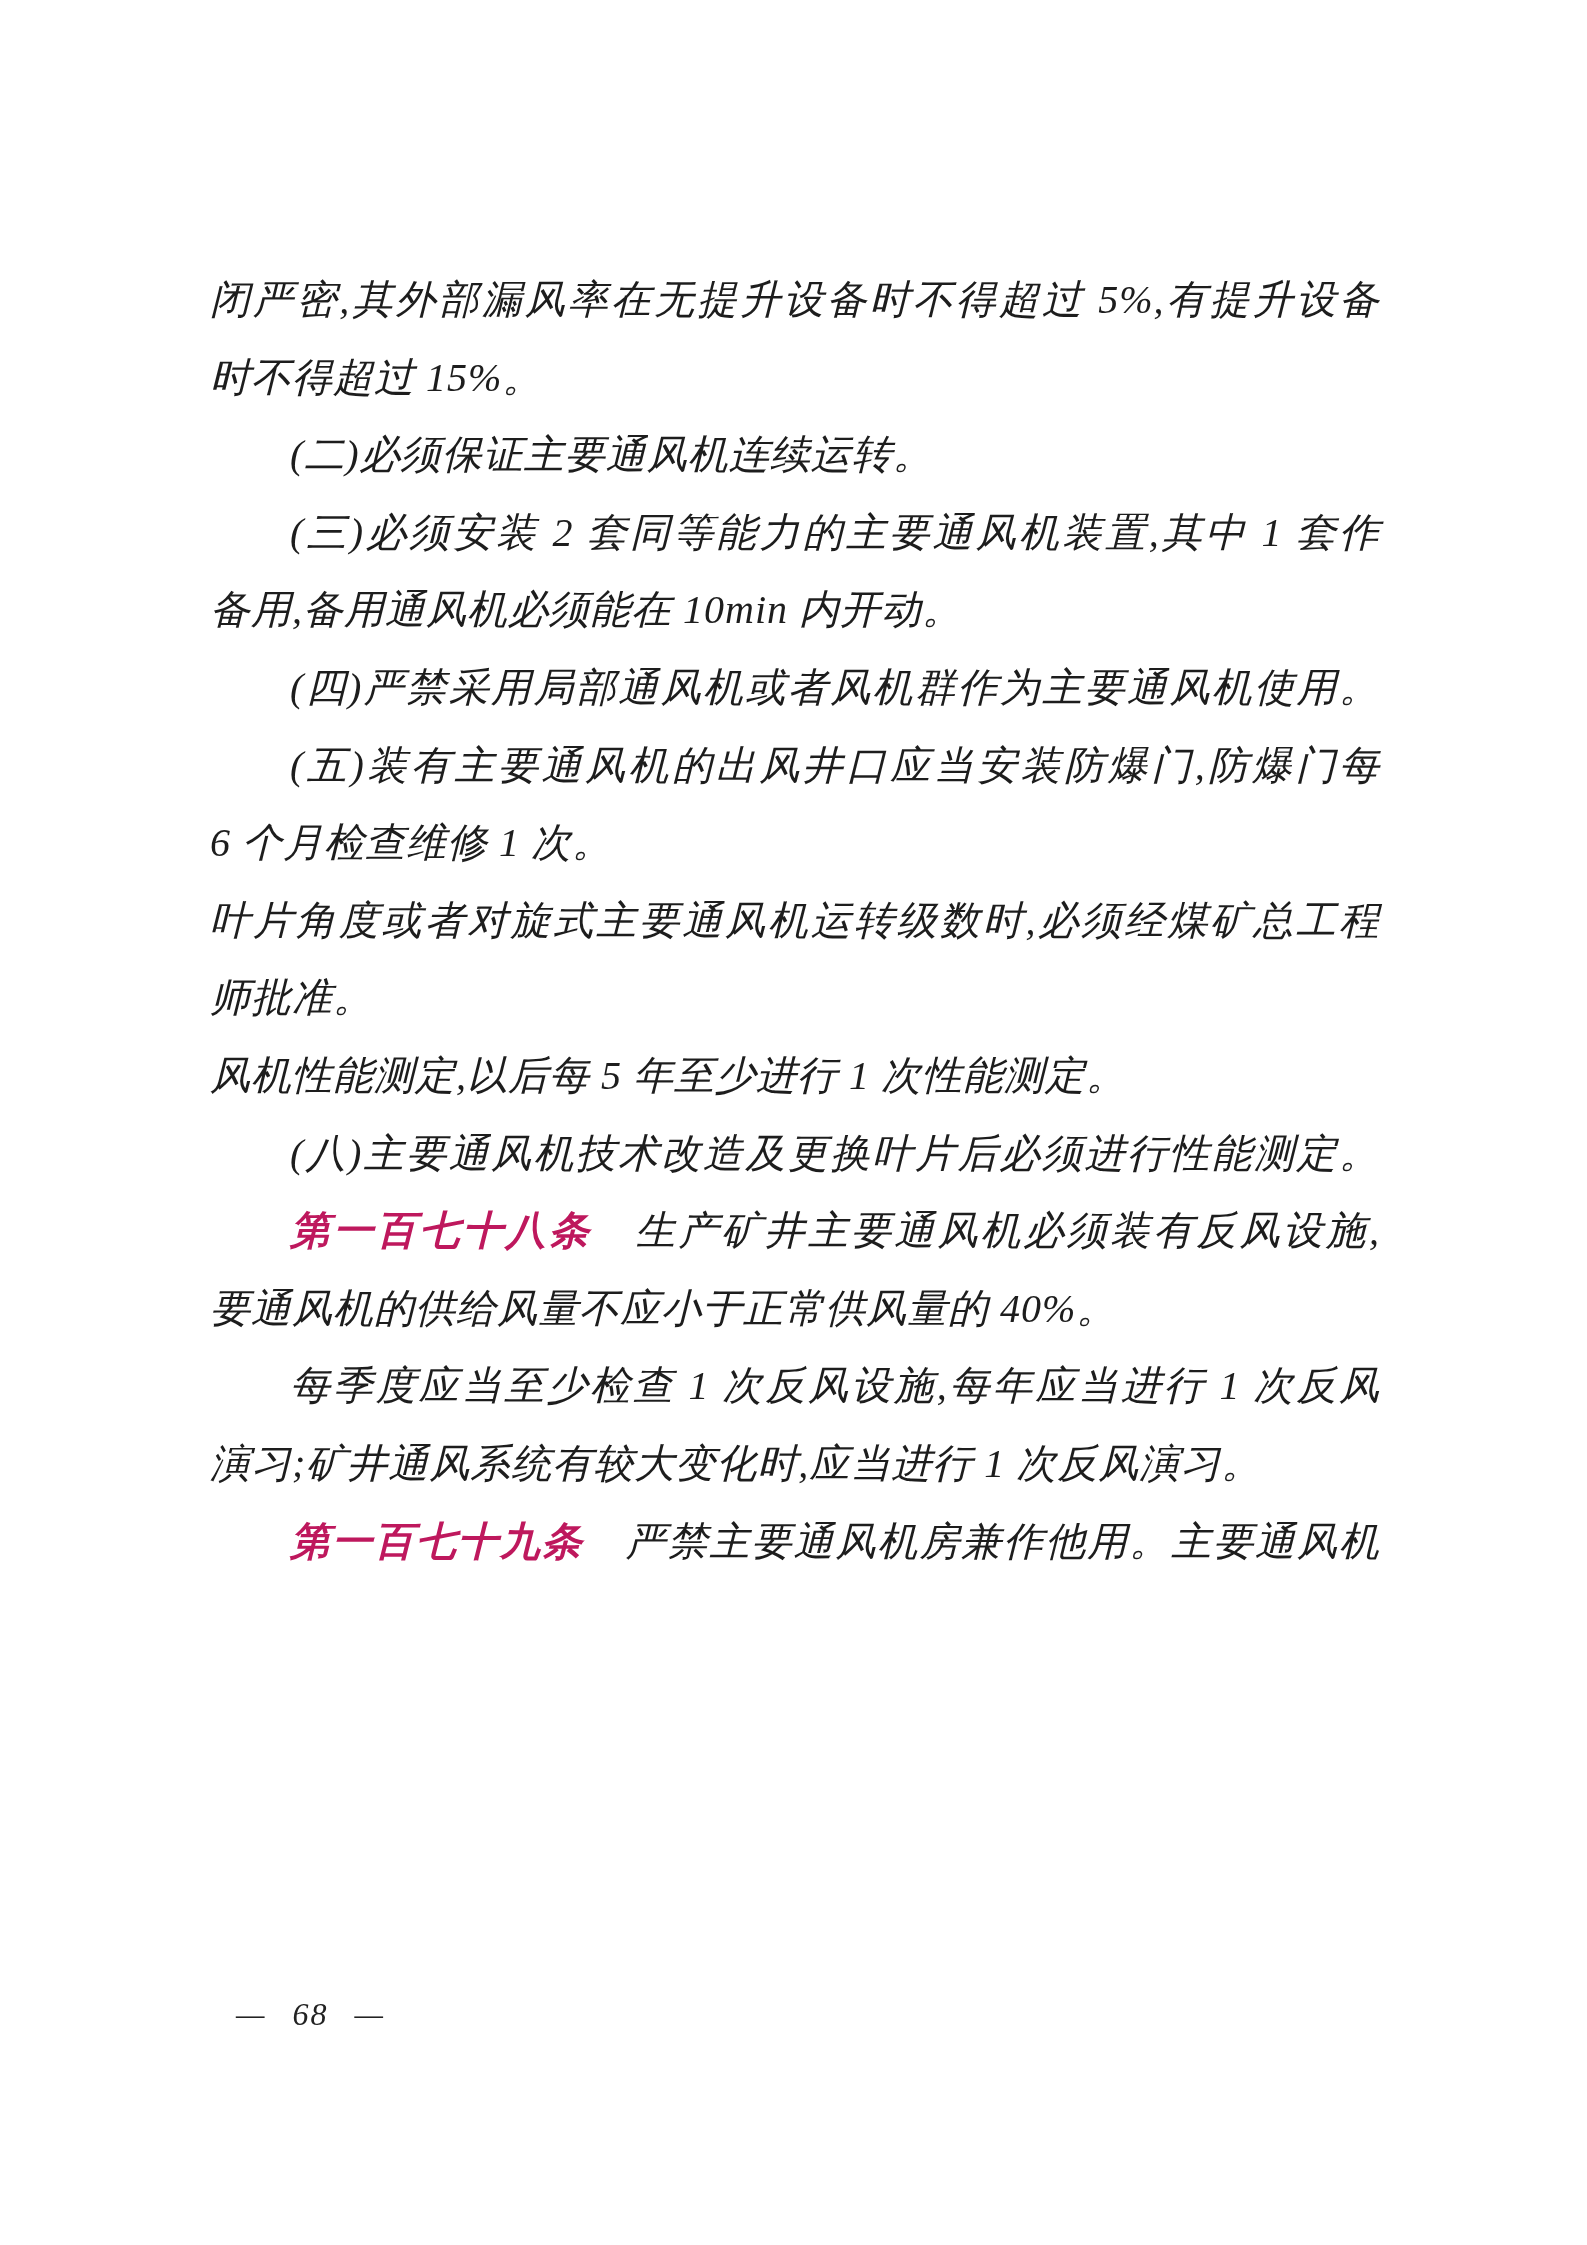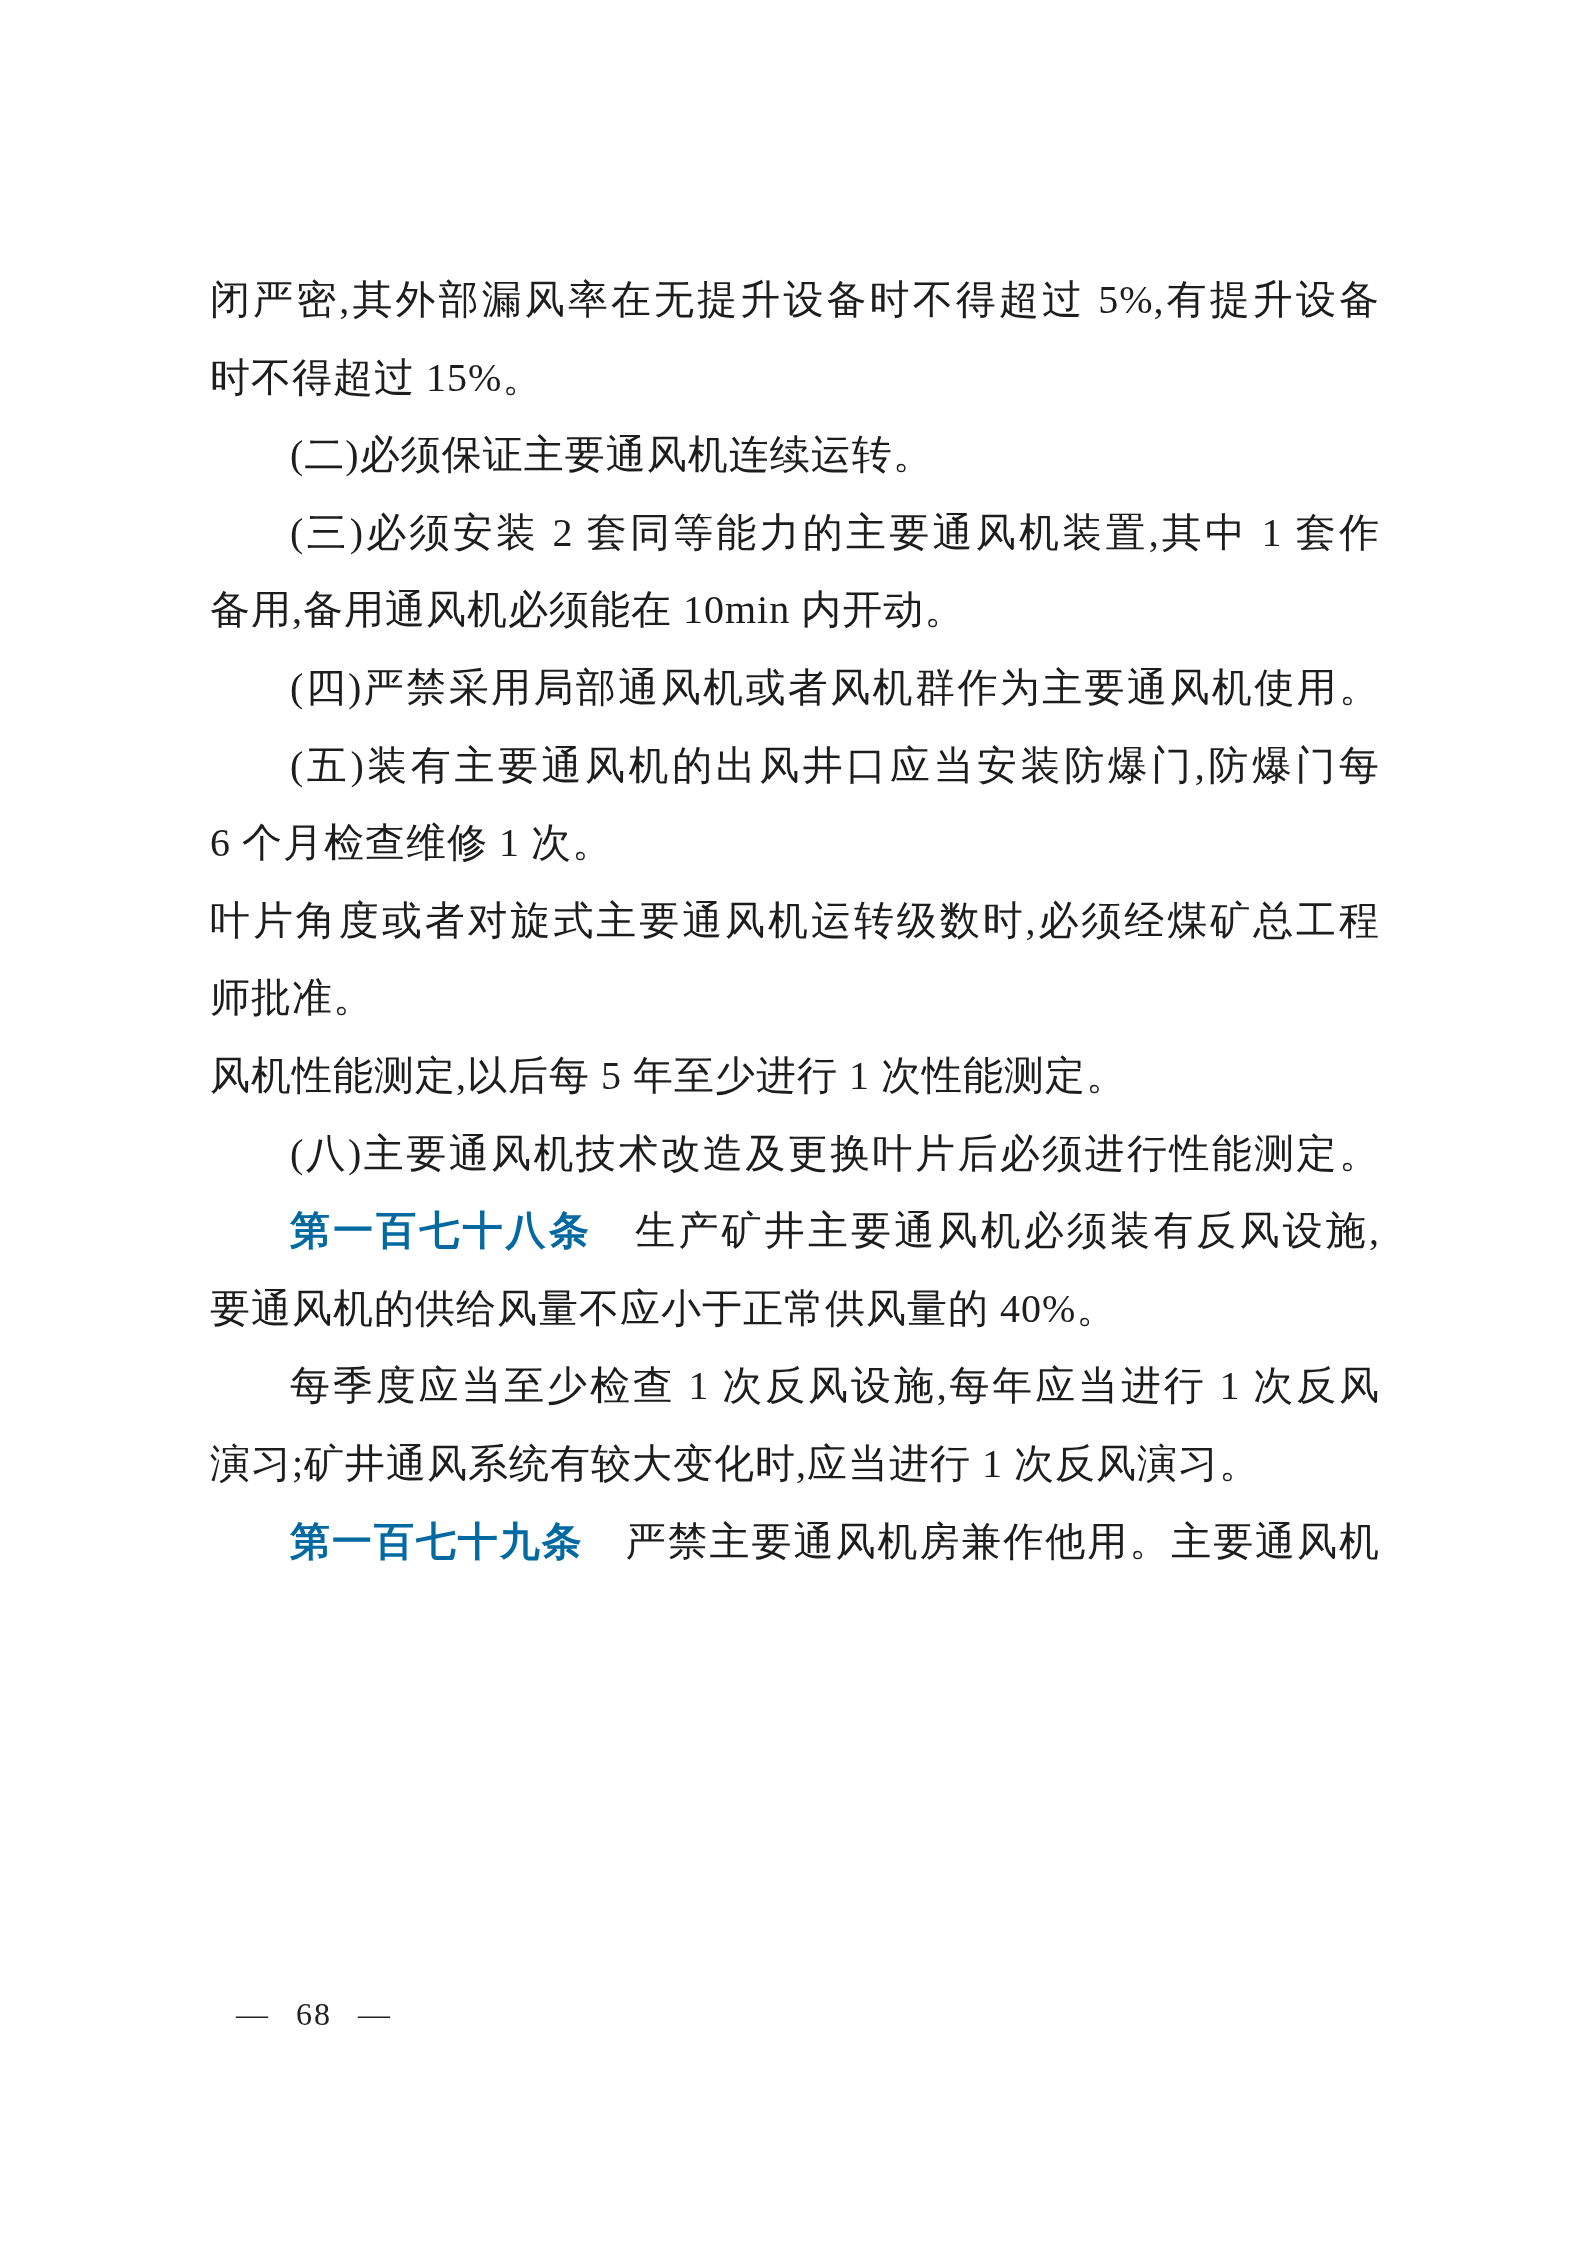--- a/index.html
+++ b/index.html
@@ -1,15 +1,15 @@
 <!DOCTYPE html>
 <html><head>
 <meta charset="utf-8">
 <style>
-  * { margin: 0; padding: 0; box-sizing: border-box; }
+  * { margin: 0; padding: 0; box-sizing: border-box; font-style: italic; }
   html, body { background: #f2f2f2; }
   body {
     width: 1587px; height: 2245px;
     font-family: "Liberation Serif", "DejaVu Serif", serif;
   }
   .page {
     position: relative;
     width: 1587px; height: 2245px;
     background: #ffffff;
     overflow: hidden;
@@ -31,21 +31,21 @@
   .line.justify {
     white-space: normal;
     text-align: justify;
     text-align-last: justify;
     text-justify: inter-character;
   }
   .line.indent { padding-left: 80px; }
   .article-no {
     font-family: "Liberation Sans", "DejaVu Sans", sans-serif;
     font-weight: 700;
-    color: #0369a1;
+    color: #be185d;
   }
   .footer {
     position: absolute;
     left: 236px; top: 1996px;
     font-size: 32px;
     letter-spacing: 2px;
     word-spacing: 16px;
     color: #222222;
   }
 </style>

